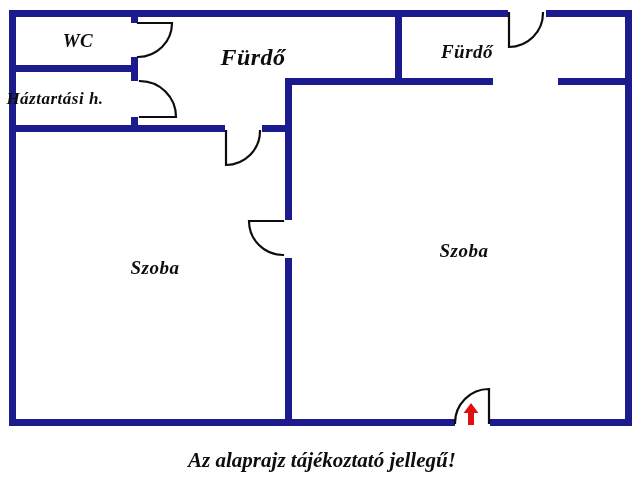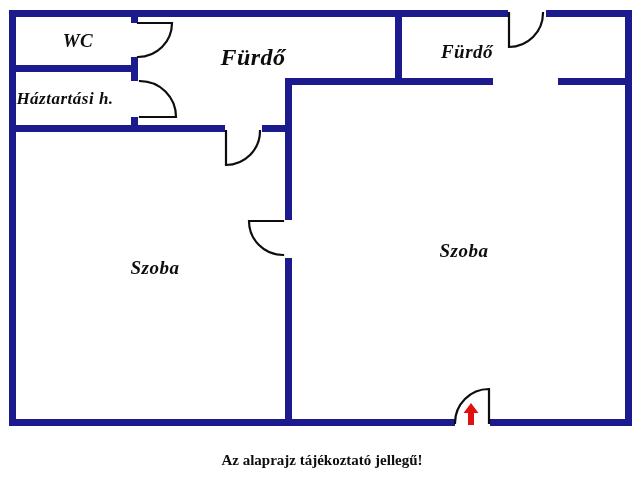--- a/index.html
+++ b/index.html
@@ -21,31 +21,32 @@
   .room-label {
     position: absolute;
     transform: translate(-50%, -50%);
     font-weight: bold;
     font-style: italic;
     color: #0d0d0d;
     white-space: nowrap;
     letter-spacing: 0.5px;
   }
   .lbl-wc        { left: 78px;  top: 41px;  font-size: 19px; }
-  .lbl-hazt      { left: 65px;  top: 99px;  font-size: 17px; }
+  .lbl-hazt      { left: 55px;  top: 99px;  font-size: 17px; }
   .lbl-furdo     { left: 253px; top: 57px;  font-size: 24px; }
   .lbl-tarolo    { left: 467px; top: 52px;  font-size: 19px; }
   .lbl-szoba-l   { left: 155px; top: 268px; font-size: 19px; }
   .lbl-szoba-r   { left: 464px; top: 251px; font-size: 19px; }
   .caption {
     position: absolute;
     left: 322px; top: 460px;
     transform: translate(-50%, -50%);
     font-weight: bold;
-    font-size: 15px;
+    font-style: italic;
+    font-size: 21px;
     color: #0d0d0d;
     white-space: nowrap;
     text-align: right;
   }
 </style>
 </head>
 <body>
 
 <div class="stage">
 

